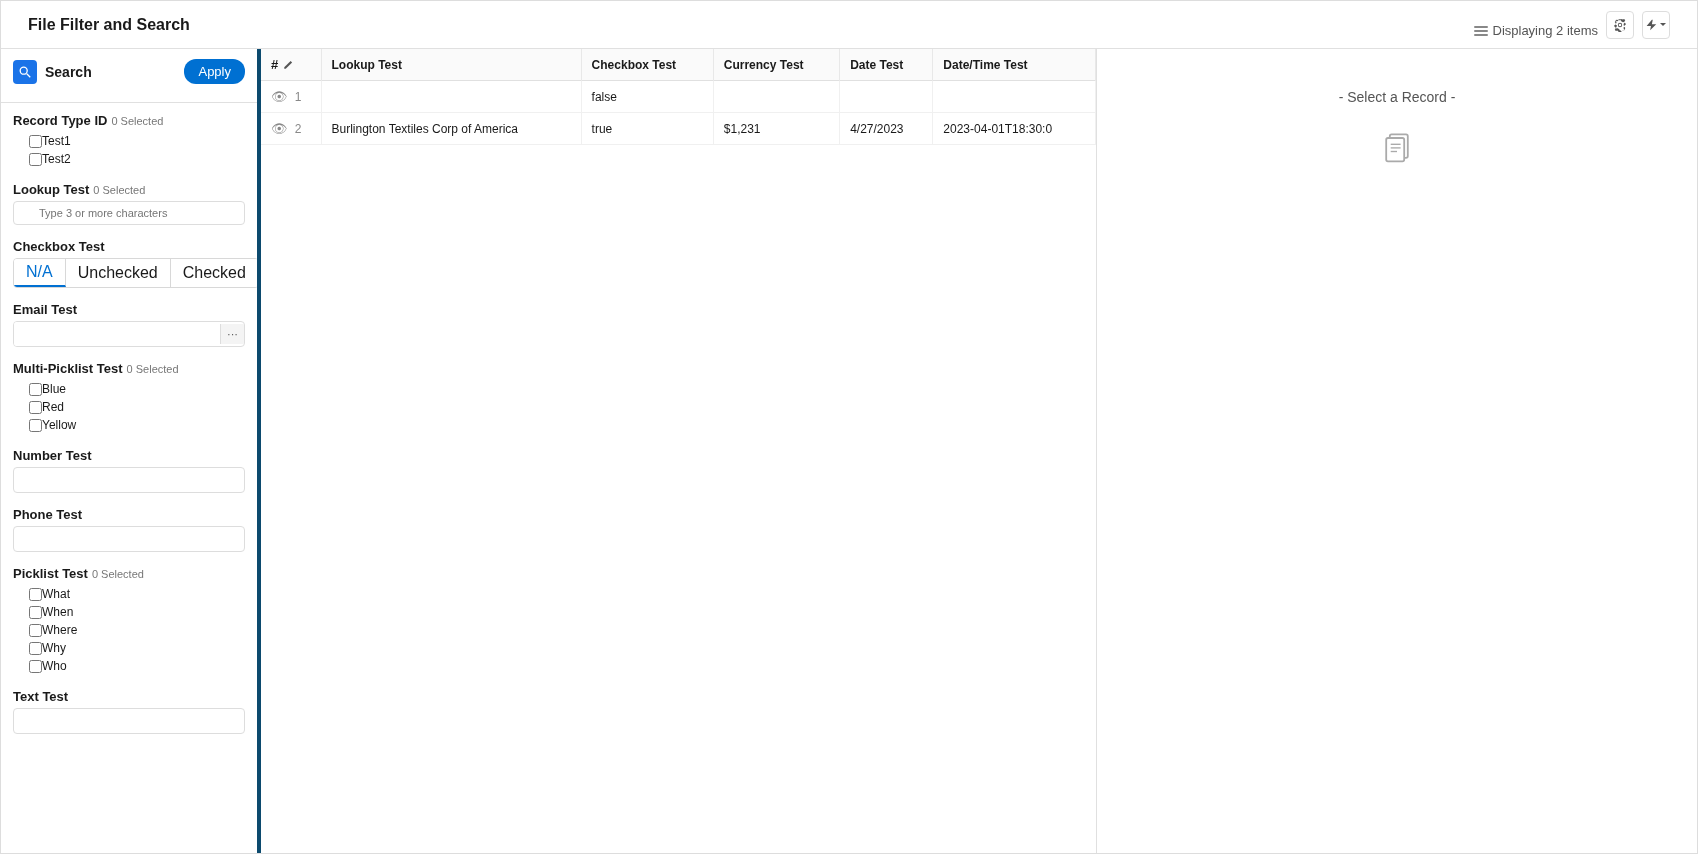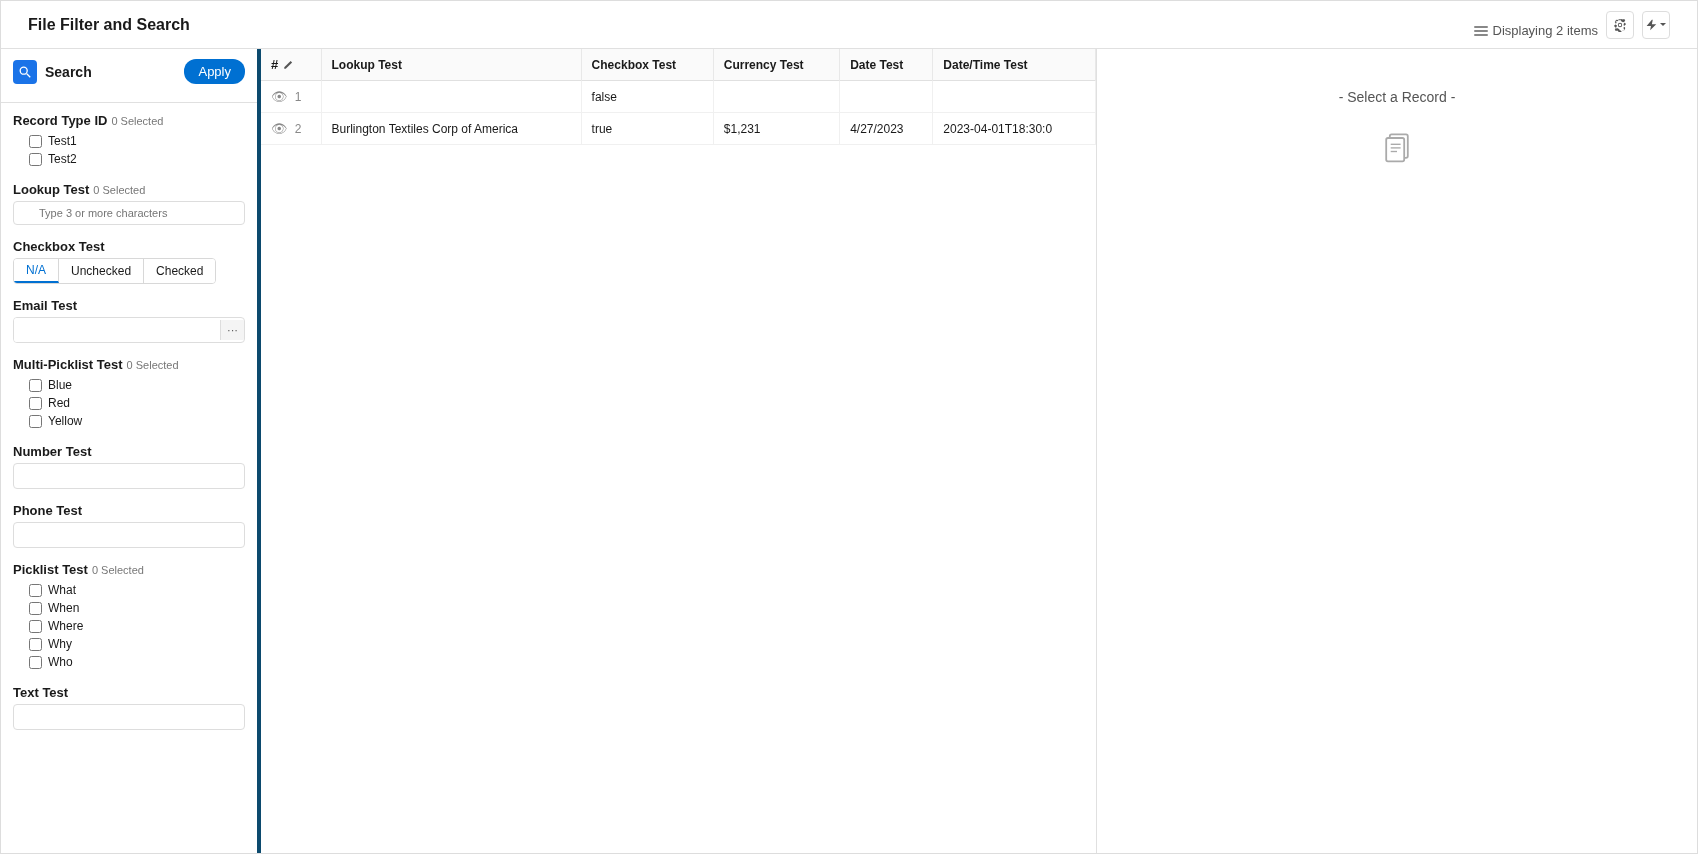--- a/index.html
+++ b/index.html
@@ -28,28 +28,28 @@
     .apply-btn { background: #0070d2; color: #fff; border: none; border-radius: 12px; padding: 5px 14px; font-size: 13px; font-weight: 500; cursor: pointer; }
     .search-input-wrap { position: relative; }
     .search-input-wrap svg { position: absolute; left: 8px; top: 50%; transform: translateY(-50%); color: #888; }
     .search-input { width: 100%; padding: 6px 8px 6px 28px; border: 1px solid #ddd; border-radius: 4px; font-size: 12px; color: #777; background: #fff; }
 
     .filter-section { padding: 10px 12px; }
     .filter-group { margin-bottom: 14px; }
     .filter-label { font-size: 12px; font-weight: 600; color: #1a1a1a; margin-bottom: 4px; display: flex; align-items: center; gap: 4px; }
     .filter-sublabel { font-size: 11px; color: #777; font-weight: 400; }
 
-    .checkbox-item { display: flex; align-items: center; gap: 6px; padding: 2px 16px; }
+    .checkbox-item { display: flex; align-items: center; padding: 2px 16px; }
     .checkbox-item input[type="checkbox"] { width: 13px; height: 13px; cursor: pointer; }
     .checkbox-item label { font-size: 12px; color: #1a1a1a; cursor: pointer; }
 
     .lookup-input { width: 100%; padding: 5px 25px; border: 1px solid #ddd; border-radius: 4px; font-size: 11px; color: #4d7c0f; }
 
     .toggle-group { display: flex; border: 1px solid #d8d8d8; border-radius: 4px; overflow: hidden; width: fit-content; }
-    .toggle-btn { padding: 4px 12px; font-size: 12px; border: none; background: #fff; cursor: pointer; color: #1a1a1a; }
+    .toggle-btn { padding: 4px 12px; font-size: 16px; border: none; background: #fff; cursor: pointer; color: #1a1a1a; }
     .toggle-btn.active { background: #fff; color: #0070d2; font-weight: 500; border-bottom: 2px solid #0070d2; }
     .toggle-btn:not(:last-child) { border-right: 1px solid #d8d8d8; }
 
     .email-input-wrap { display: flex; align-items: center; border: 1px solid #ddd; border-radius: 4px; overflow: hidden; }
     .email-input { flex: 1; padding: 5px 8px; border: none; outline: none; font-size: 12px; }
     .email-btn { padding: 4px 6px; border: none; border-left: 1px solid #ddd; background: #f4f4f4; cursor: pointer; color: #555; font-size: 11px; }
 
     .number-input, .phone-input, .text-input { width: 100%; padding: 5px 8px; border: 1px solid #ddd; border-radius: 4px; font-size: 12px; }
 
     

